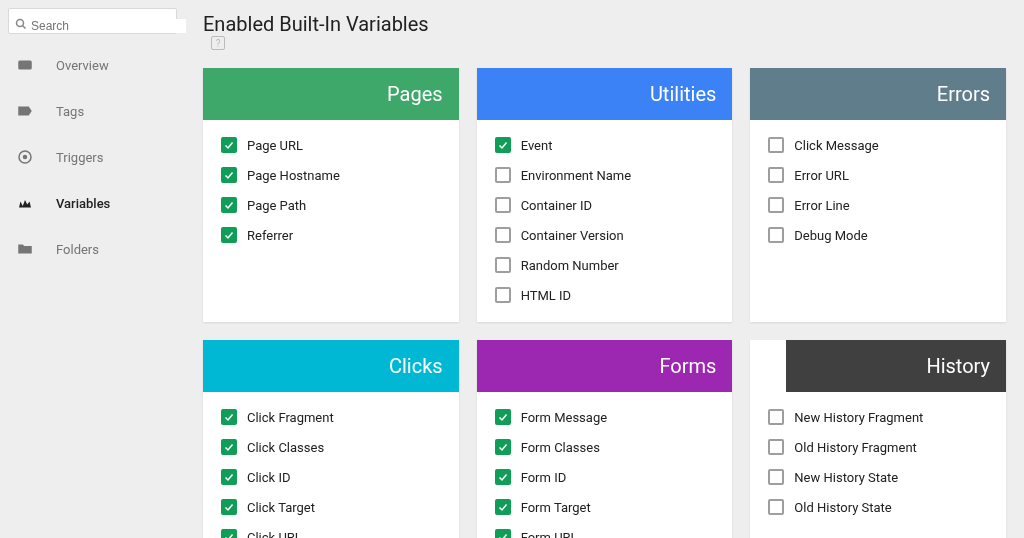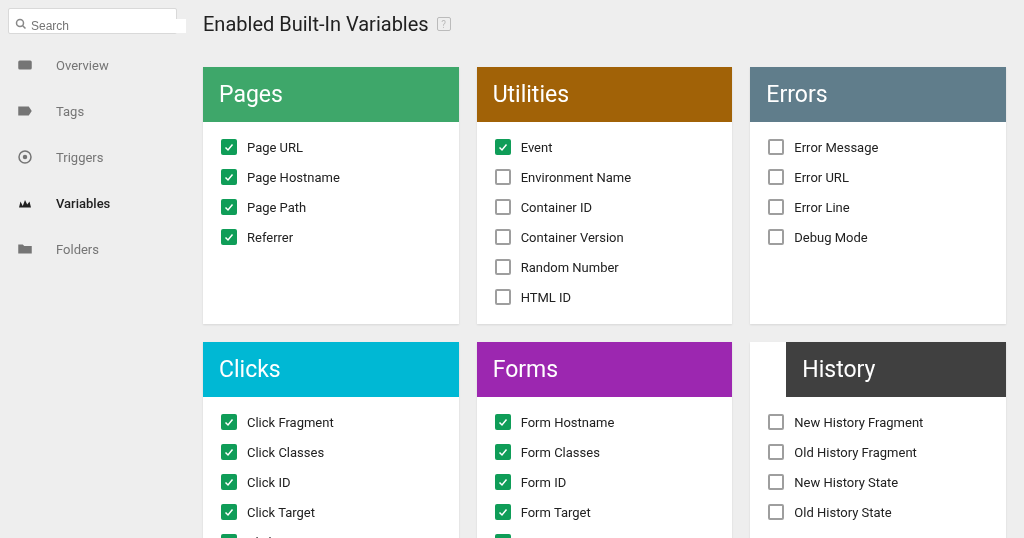--- a/index.html
+++ b/index.html
@@ -56,23 +56,24 @@
     }
     .main {
       flex: 1;
       padding: 12px 18px;
       overflow: hidden;
     }
     .page-title {
       font-size: 20px;
       font-weight: 400;
       color: #212121;
-      margin-bottom: 31px;
-      display: flex;
-      align-items: center;
+      margin-bottom: 18px;
+      display: flex;
+      align-items: flex-start;
+      flex-direction: column;
     }
     .help-icon {
       margin-left: 8px;
       width: 14px;
       height: 14px;
       border: 1px solid #bbb;
       color: #bbb;
       border-radius: 2px;
       font-size: 10px;
       display: inline-flex;
@@ -84,22 +85,23 @@
       grid-template-columns: repeat(3, 1fr);
       gap: 18px;
     }
     .card {
       background: #fff;
       box-shadow: 0 1px 2px rgba(0,0,0,0.1);
     }
     .card-header {
       color: #fff;
       padding: 14px 16px;
-      font-size: 23px;
+      font-size: 20px;
       font-weight: 400;
+      text-align: right;
     }
     .card-body {
       padding: 10px 16px 12px 18px;
     }
     .var-row {
       display: flex;
       align-items: center;
       padding: 7px 0;
       font-size: 13px;
       color: #212121;
@@ -223,21 +225,21 @@
               <span class="checkbox checked">
                 <svg class="checkmark" width="12" height="12" viewBox="0 0 24 24">
                   <path d="M5 13 L10 18 L19 7" stroke="#fff" stroke-width="3" fill="none"></path>
                 </svg>
               </span>
               <span>Referrer</span>
             </div>
           </div>
         </div>
         <div class="card">
-          <div class="card-header" style="background: #a16207;">Utilities</div>
+          <div class="card-header" style="background: #3b82f6;">Utilities</div>
           <div class="card-body">
             <div class="var-row">
               <span class="checkbox checked">
                 <svg class="checkmark" width="12" height="12" viewBox="0 0 24 24">
                   <path d="M5 13 L10 18 L19 7" stroke="#fff" stroke-width="3" fill="none"></path>
                 </svg>
               </span>
               <span>Event</span>
             </div>
             <div class="var-row">
@@ -260,21 +262,21 @@
               <span class="checkbox unchecked"></span>
               <span>HTML ID</span>
             </div>
           </div>
         </div>
         <div class="card">
           <div class="card-header" style="background: rgb(96, 125, 139);">Errors</div>
           <div class="card-body">
             <div class="var-row">
               <span class="checkbox unchecked"></span>
-              <span>Error Message</span>
+              <span>Click Message</span>
             </div>
             <div class="var-row">
               <span class="checkbox unchecked"></span>
               <span>Error URL</span>
             </div>
             <div class="var-row">
               <span class="checkbox unchecked"></span>
               <span>Error Line</span>
             </div>
             <div class="var-row">
@@ -331,21 +333,21 @@
         </div>
         <div class="card">
           <div class="card-header" style="background: rgb(156, 39, 176);">Forms</div>
           <div class="card-body">
             <div class="var-row">
               <span class="checkbox checked">
                 <svg class="checkmark" width="12" height="12" viewBox="0 0 24 24">
                   <path d="M5 13 L10 18 L19 7" stroke="#fff" stroke-width="3" fill="none"></path>
                 </svg>
               </span>
-              <span>Form Hostname</span>
+              <span>Form Message</span>
             </div>
             <div class="var-row">
               <span class="checkbox checked">
                 <svg class="checkmark" width="12" height="12" viewBox="0 0 24 24">
                   <path d="M5 13 L10 18 L19 7" stroke="#fff" stroke-width="3" fill="none"></path>
                 </svg>
               </span>
               <span>Form Classes</span>
             </div>
             <div class="var-row">

